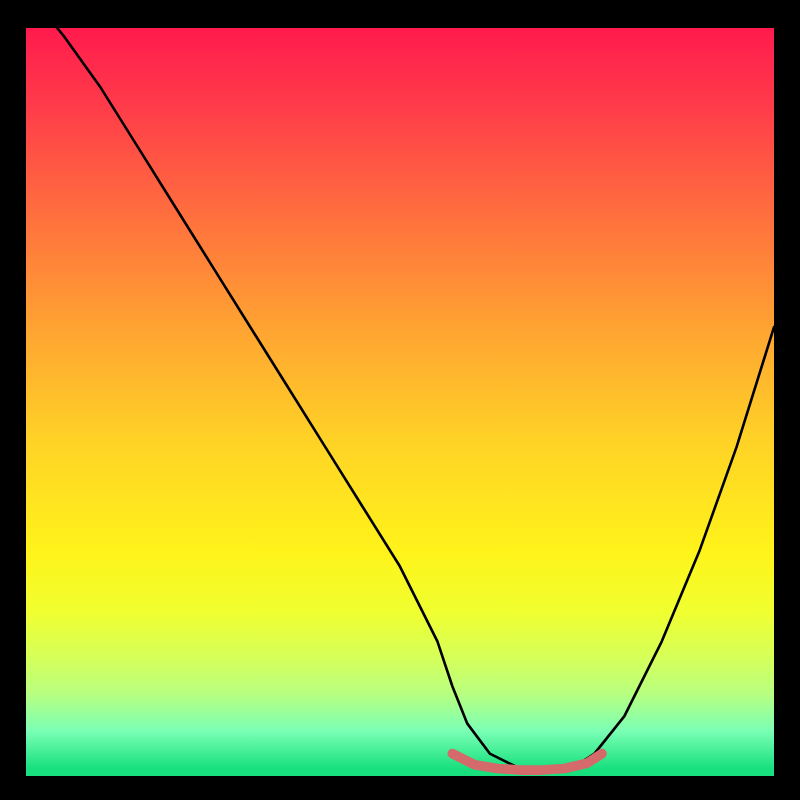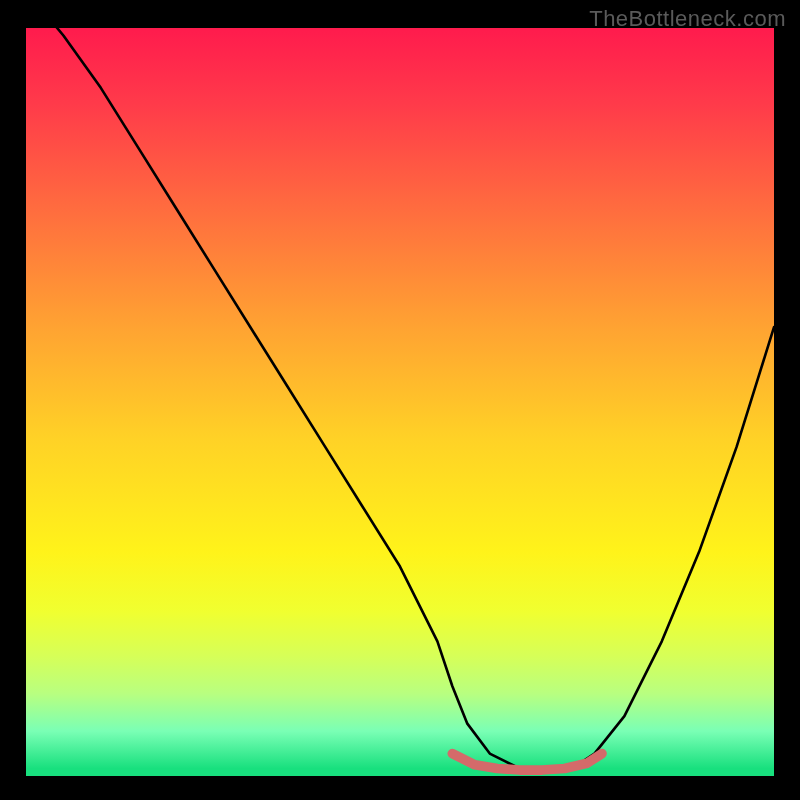--- a/index.html
+++ b/index.html
@@ -63,21 +63,20 @@
     top: 0;
     width: 100%;
     height: 100%;
   }
 </style>
 </head>
 <body>
 
 <div class="frame">
 
-  <div class="watermark">TheBottleneck.com</div>
 
   <div class="plot">
     <div class="grad"></div>
 
     <svg class="curve-svg" viewBox="0 0 100 100" preserveAspectRatio="none">
       <path fill="none" stroke="#000000" stroke-width="0.35" stroke-linecap="round" stroke-linejoin="round" d="M0.00 -5.00 L5.00 1.00 L10.00 8.00 L15.00 16.00 L20.00 24.00 L25.00 32.00 L30.00 40.00 L35.00 48.00 L40.00 56.00 L45.00 64.00 L50.00 72.00 L55.00 82.00 L57.00 88.00 L59.00 93.00 L62.00 97.00 L66.00 99.00 L70.00 99.00 L73.00 99.00 L76.00 97.00 L80.00 92.00 L85.00 82.00 L90.00 70.00 L95.00 56.00 L100.00 40.00"></path>
       <path fill="none" stroke="#d46a6a" stroke-width="1.3" stroke-linecap="round" stroke-linejoin="round" d="M57.00 97.00 L60.00 98.50 L63.00 99.00 L66.00 99.20 L69.00 99.20 L72.00 99.00 L75.00 98.30 L77.00 97.00"></path>
     </svg>
   </div>
 

